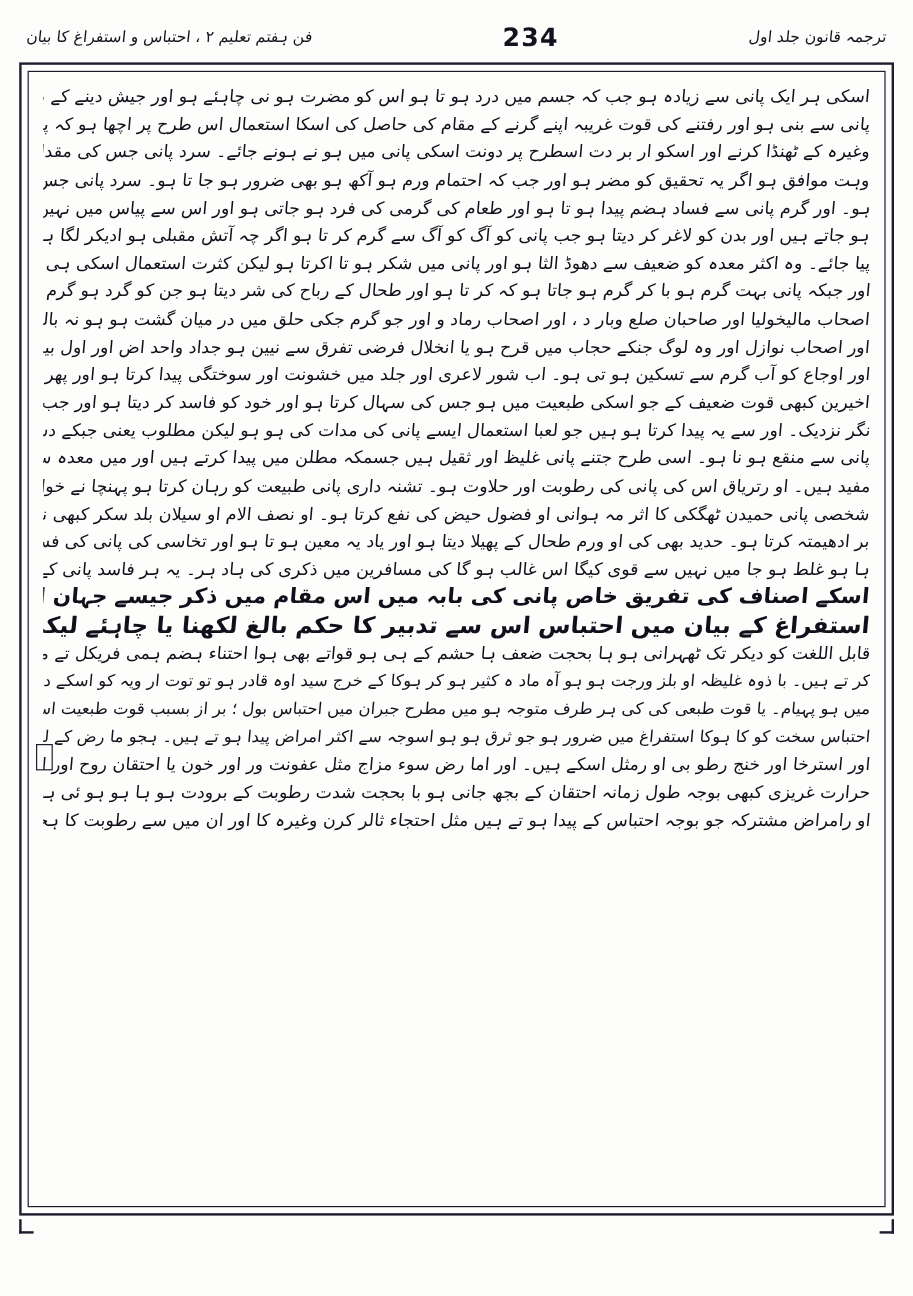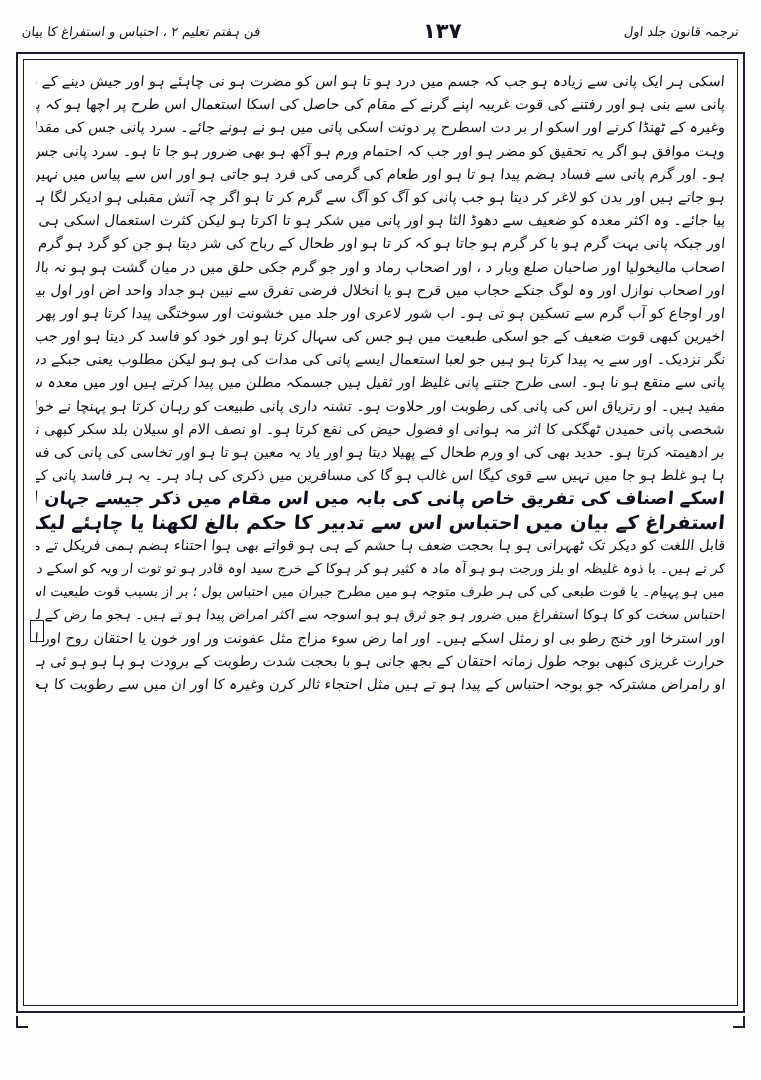--- a/index.html
+++ b/index.html
@@ -136,21 +136,21 @@
   .tick-bl { left: 16px;  bottom: 52px; border-width: 0 0 2px 2px; }
   .tick-br { right: 16px; bottom: 52px; border-width: 0 2px 2px 0; }
 </style>
 </head>
 <body>
 
 <div class="page">
 
   <div class="header">
     <div class="hdr-right">ترجمہ قانون جلد اول</div>
-    <div class="hdr-mid">١٣٧</div>
+    <div class="hdr-mid">234</div>
     <div class="hdr-left">فن ہفتم تعلیم ۲ ، احتباس و استفراغ کا بیان</div>
   </div>
 
   <div class="frame-outer">
     <div class="frame-inner">
       <div class="body-text">
         <div class="line"><span>اسکی ہر ایک پانی سے زیادہ ہو جب کہ جسم میں درد ہو تا ہو اس کو مضرت ہو نی چاہئے ہو اور جیش دینے کے بعد یہ فساد بھی بطرف ہو جاتا ہو لیکن اگر تخ خراب</span></div>
         <div class="line"><span>پانی سے بنی ہو اور رفتنے کی قوت غریبہ اپنے گرنے کے مقام کی حاصل کی اسکا استعمال اس طرح پر اچھا ہو کہ پانی اس کے پینے میں نمک صراحی</span></div>
         <div class="line"><span>وغیرہ کے ٹھنڈا کرنے اور اسکو ار بر دت اسطرح پر دونت اسکی پانی میں ہو نے ہونے جائے۔ سرد پانی جس کی مقدار معتدل ہو صحیح آدمی میں کو</span></div>
         <div class="line"><span>وہت موافق ہو اگر یہ تحقیق کو مضر ہو اور جب کہ احتمام ورم ہو آکھ ہو بھی ضرور ہو جا تا ہو۔ سرد پانی جس کی شدت طعام پر کچھی ہو تی ہو اور وعدہ خوار ہو جا تا</span></div>

